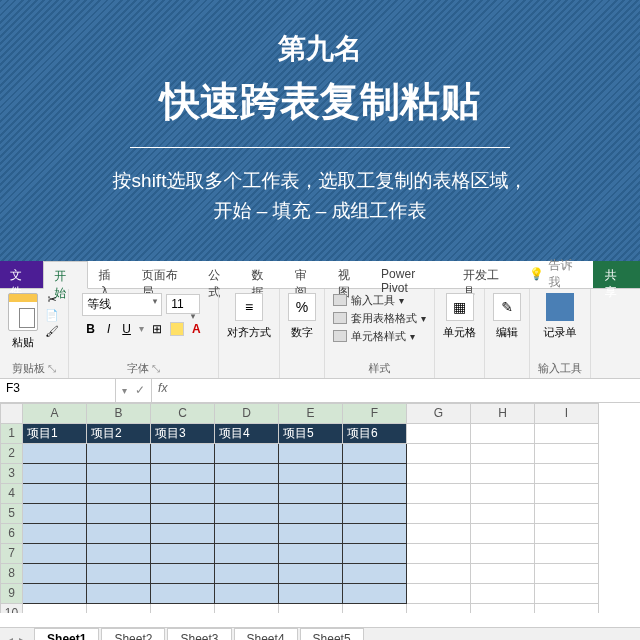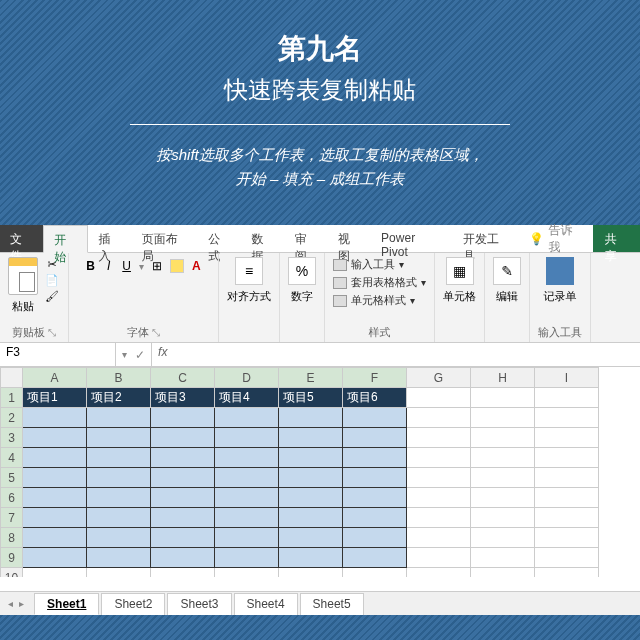--- a/index.html
+++ b/index.html
@@ -1,25 +1,25 @@
 <!DOCTYPE html>
 <html><head>
 <meta charset="utf-8">
 <style>
 * { margin: 0; padding: 0; box-sizing: border-box; font-family: "Microsoft YaHei", sans-serif; }
 body { width: 640px; height: 640px; background: repeating-linear-gradient(135deg, #2c5f8d 0, #2c5f8d 2px, #3a6fa0 2px, #3a6fa0 5px); overflow: hidden; }
 .hero { text-align: center; color: #fff; padding: 30px 20px 20px; }
 .hero h1 { font-size: 28px; font-weight: bold; margin-bottom: 6px; }
-.hero h2 { font-size: 24px; font-weight: normal; }
+.hero h2 { font-size: 40px; font-weight: bold; }
 .hero hr { border: none; border-top: 1px solid #fff; width: 380px; margin: 18px auto; }
-.hero p { font-size: 15px; line-height: 1.6; font-style: italic; }
+.hero p { font-size: 19px; line-height: 1.6; }
 .excel { background: #fff; margin: 14px 0 0 0; height: 390px; position: relative; }
 .ribbon-tabs { display: flex; background: #fff; height: 28px; border-bottom: 1px solid #ccc; font-size: 12px; align-items: stretch; }
 .ribbon-tabs .tab { padding: 6px 10px; color: #444; cursor: pointer; }
-.ribbon-tabs .tab.file { background: #404040; color: #fff; }
+.ribbon-tabs .tab.file { background: #4c1d95; color: #fff; }
 .ribbon-tabs .tab.active { background: #f3f3f3; border: 1px solid #ccc; border-bottom: 1px solid #f3f3f3; margin-bottom: -1px; color: #217346; }
 .ribbon-tabs .tell { margin-left: auto; color: #888; padding: 6px 10px; display: flex; align-items: center; gap: 4px; }
 .ribbon-tabs .share { background: #217346; color: #fff; padding: 6px 12px; }
 .ribbon { background: #f3f3f3; height: 90px; display: flex; border-bottom: 1px solid #ccc; font-size: 11px; }
 .rgroup { border-right: 1px solid #ddd; padding: 4px 8px 2px; display: flex; flex-direction: column; justify-content: space-between; align-items: center; }
 .rgroup .body { display: flex; gap: 6px; align-items: flex-start; flex: 1; }
 .rgroup .lbl { color: #666; font-size: 11px; padding-top: 2px; }
 .paste-ico { width: 30px; height: 38px; background: linear-gradient(#f9c74f, #f9c74f) 0 0/100% 8px no-repeat, #fff; border: 1px solid #bbb; border-radius: 2px; position: relative; }
 .paste-ico::after { content: ""; position: absolute; bottom: 2px; right: 2px; width: 14px; height: 18px; background: #fff; border: 1px solid #888; }
 .mini { display: flex; flex-direction: column; gap: 2px; font-size: 11px; }
@@ -99,20 +99,24 @@
           <span>📄</span>
           <span>🖌</span>
         </div>
       </div>
       <div class="lbl"><span>剪贴板</span> <span class="tiny">⤡</span></div>
     </div>
 
     <div class="rgroup" style="min-width:150px">
       <div class="body" style="flex-direction:column;gap:4px;align-items:stretch">
         <div class="font-row">
+          <div class="font-sel" style="width:80px">等线</div>
+          <div class="font-sel" style="width:34px">11</div>
+        </div>
+        <div class="font-row">
           <span class="fbtn"><b>B</b></span>
           <span class="fbtn"><i>I</i></span>
           <span class="fbtn"><u>U</u></span>
           <span class="tiny">▾</span>
           <span class="fbtn">⊞</span>
           <span class="fbtn" style="background:#ffe066;border:1px solid #ccc;width:14px;height:14px"></span>
           <span class="fbtn" style="color:#c00"><b>A</b></span>
         </div>
       </div>
       <div class="lbl"><span>字体</span> <span class="tiny">⤡</span></div>

